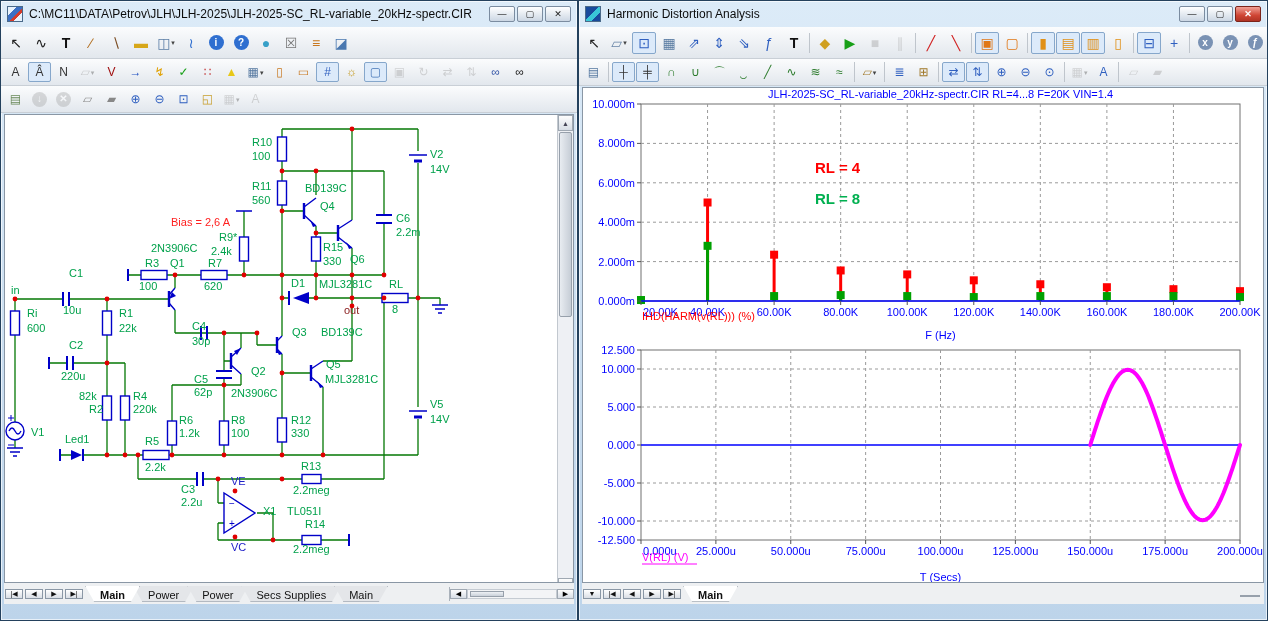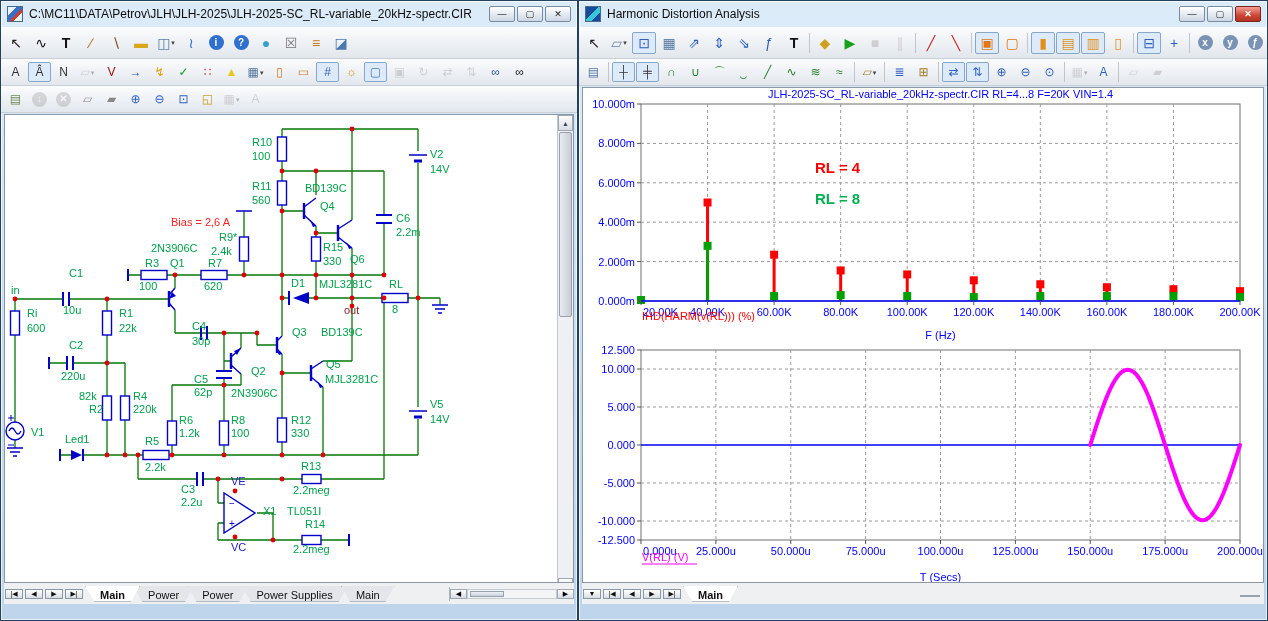--- a/index.html
+++ b/index.html
@@ -347,21 +347,21 @@
       <span id="lnav" style="display:flex">
           <span class="navbtn">|◀</span>
           <span class="navbtn">◀</span>
           <span class="navbtn">▶</span>
           <span class="navbtn">▶|</span>
         </span>
       <span id="ltabs" style="display:flex;margin-left:8px">
           <span class="tab active">Main</span>
           <span class="tab">Power</span>
           <span class="tab">Power</span>
-          <span class="tab">Power Supplies</span>
+          <span class="tab">Secs Supplies</span>
           <span class="tab">Main</span>
         </span>
       <span class="hscroll">
         <span class="hs-btn">◀</span>
         <span class="hs-track">
             <span class="hs-thumb"></span>
           </span>
         <span class="hs-btn">▶</span>
       </span>
     </div>

